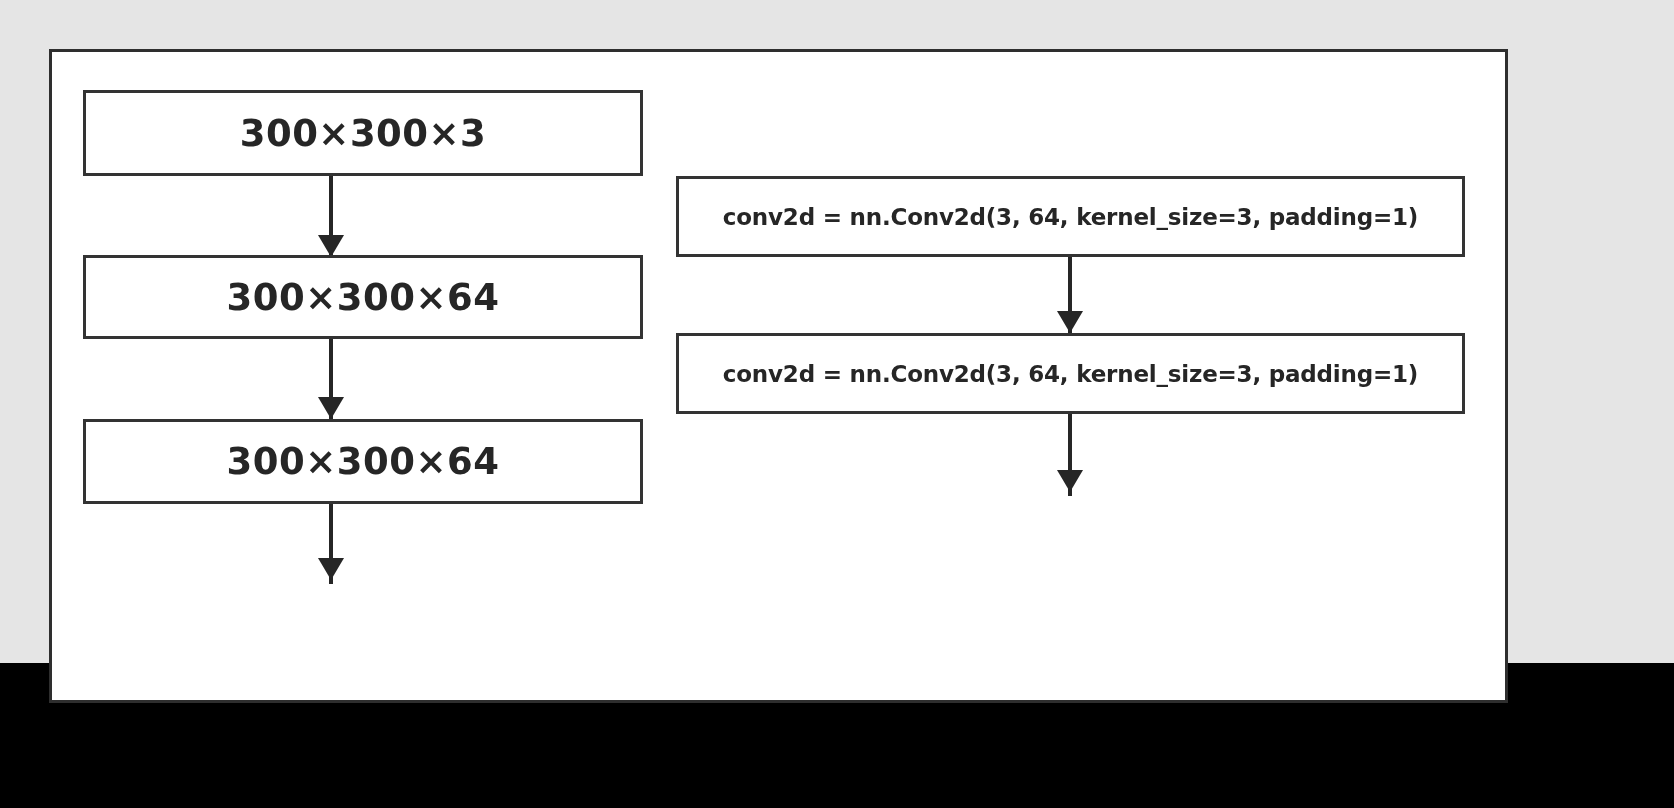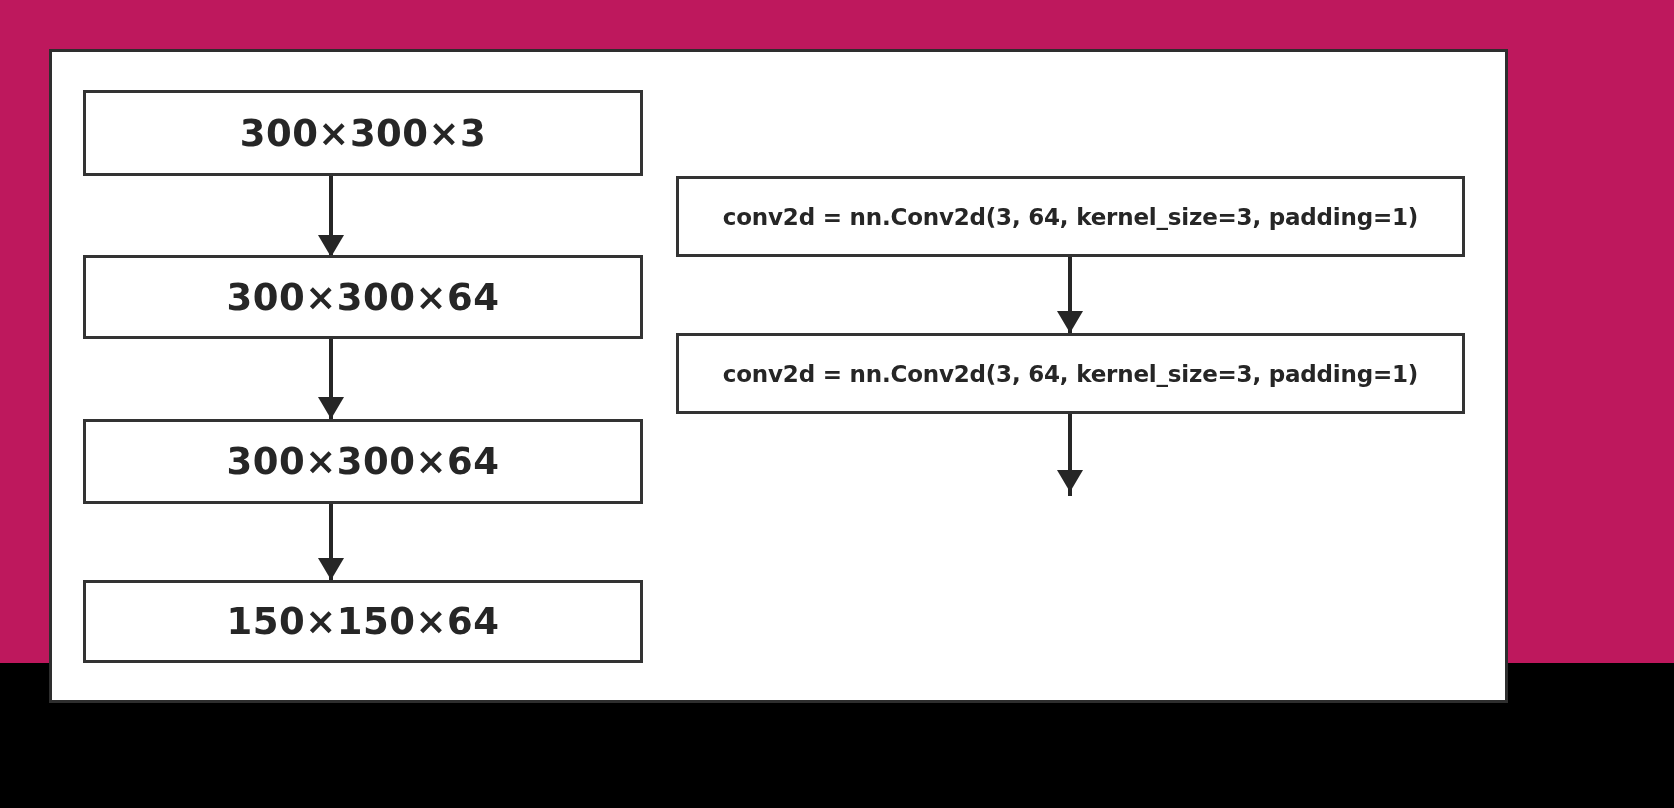--- a/index.html
+++ b/index.html
@@ -11,21 +11,21 @@
     width: 1674px;
     height: 808px;
     overflow: hidden;
     font-family: "DejaVu Sans", sans-serif;
   }
 
   #canvas {
     position: relative;
     width: 1674px;
     height: 663px;
-    background: #be185d;
+    background: #e5e5e5;
     text-decoration: underline;
   }
 
   
   #panel {
     position: absolute;
     left: 49px;
     top: 49px;
     width: 1459px;
     height: 654px;
@@ -95,23 +95,20 @@
     <div class="arrow" style="left:277px; top:287px; height:84px;"></div>
     <div class="arrow-head" style="left:266px; top:345px;"></div>
 
     <div class="node shape-node" style="left:31px; top:367px; width:560px; height:85px;">
       <span>300×300×64</span>
     </div>
 
     <div class="arrow" style="left:277px; top:452px; height:80px;"></div>
     <div class="arrow-head" style="left:266px; top:506px;"></div>
 
-    <div class="node shape-node" style="left:31px; top:528px; width:560px; height:83px;">
-      <span>150×150×64</span>
-    </div>
 
     <div class="node code-node" style="left:624px; top:124px; width:789px; height:81px;">
       <span>conv2d = nn.Conv2d(3, 64, kernel_size=3, padding=1)</span>
     </div>
 
     <div class="arrow" style="left:1016px; top:205px; height:80px;"></div>
     <div class="arrow-head" style="left:1005px; top:259px;"></div>
 
     <div class="node code-node" style="left:624px; top:281px; width:789px; height:81px;">
       <span>conv2d = nn.Conv2d(3, 64, kernel_size=3, padding=1)</span>

